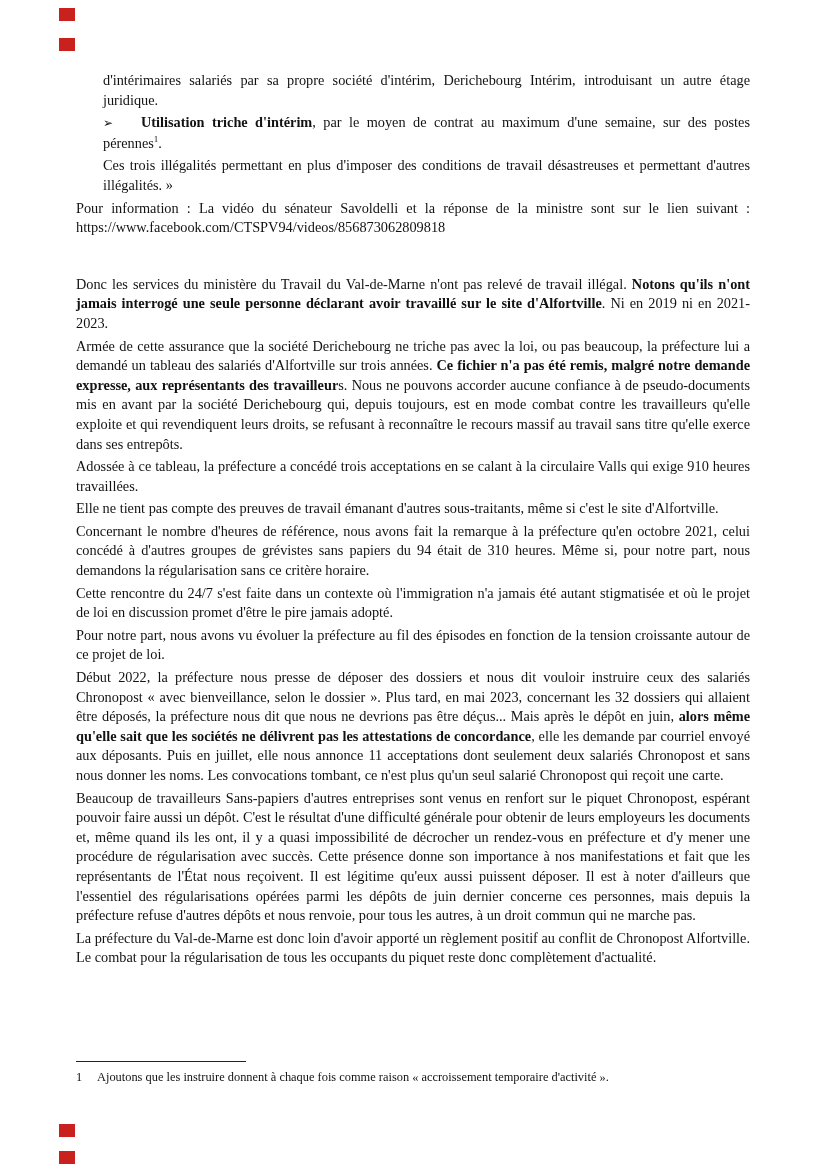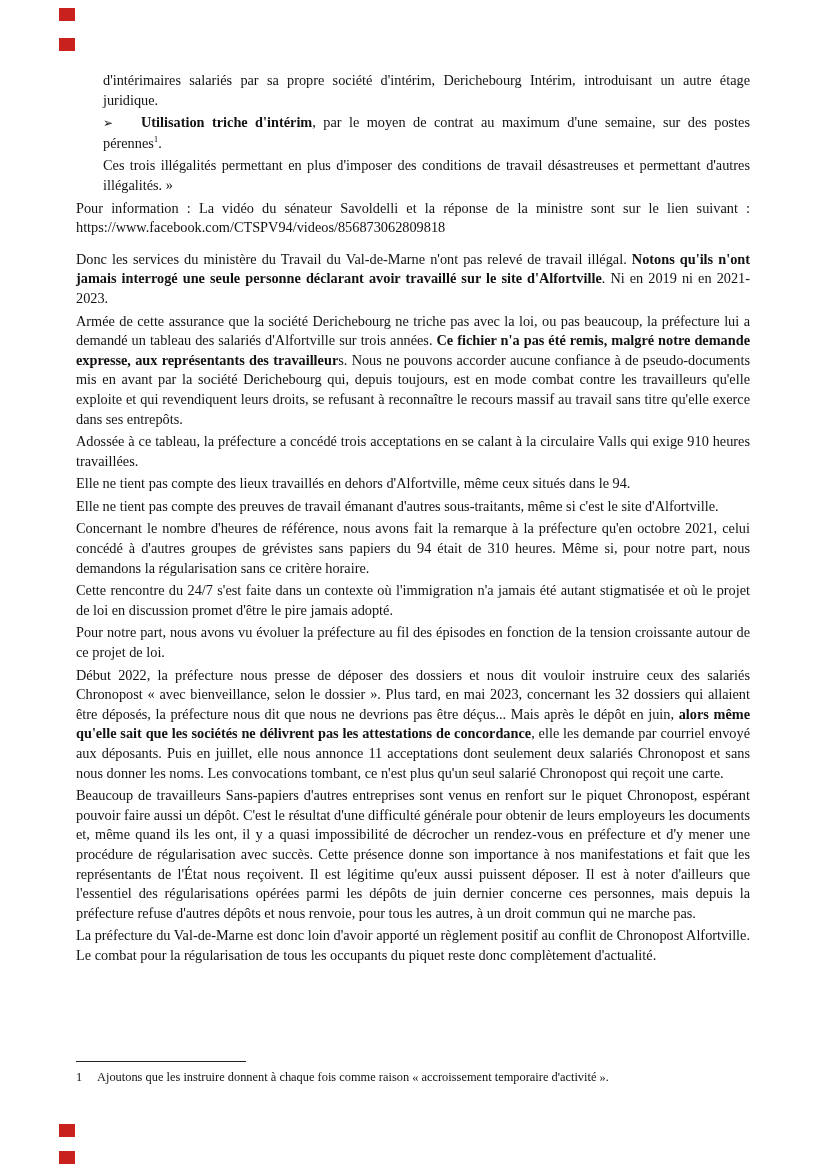--- a/index.html
+++ b/index.html
@@ -10,21 +10,21 @@
     -webkit-font-smoothing:antialiased;
   }
   .page { position:relative; width:826px; height:1169px; background:#ffffff; overflow:hidden;border-radius:8px; }
 
   .content {
     position:absolute; left:76px; top:71px; width:674px;
     font-size:14.3px; line-height:19.6px;
   }
   p.para { margin:0 0 3px 0; text-align:justify; }
   p.quote { margin-left:27px; }
-  p.gap   { margin-top:12px; }
+  p.gap   { margin-top:37px; }
   .b   { font-weight:bold; }
   .i   { }
   .sup { font-size:9px; vertical-align:super; line-height:0; }
   .bullet {
     display:inline-block; width:38px;
     font-family:"DejaVu Sans", sans-serif; font-size:12px;
   }
 
   .footnote-area { position:absolute; left:76px; top:1061px; width:674px; }
   .fn-sep { width:170px; border-top:1.4px solid #222222; margin:0 0 7px 0; }
@@ -47,21 +47,20 @@
   <div class="mark m2" style="background: rgb(201, 33, 30);"></div>
 
   <div class="content">
       <p class="para quote"><span>d'intérimaires salariés par sa propre société d'intérim, Derichebourg Intérim, introduisant un autre étage juridique.</span></p>
       <p class="para quote"><span class="bullet">➢</span><span class="b">Utilisation triche d'intérim</span><span>, par le moyen de contrat au maximum d'une semaine, sur des postes pérennes</span><span class="sup">1</span><span>.</span></p>
       <p class="para quote"><span>Ces trois illégalités permettant en plus d'imposer des conditions de travail désastreuses et permettant d'autres illégalités. »</span></p>
       <p class="para"><span>Pour information : La vidéo du sénateur Savoldelli et la réponse de la ministre sont sur le lien suivant : https://www.facebook.com/CTSPV94/videos/856873062809818</span></p>
       <p class="para gap"><span>Donc les services du ministère du Travail du Val-de-Marne n'ont pas relevé de travail illégal. </span><span class="b">Notons qu'ils n'ont jamais interrogé une seule personne déclarant avoir travaillé sur le site d'Alfortville</span><span>. Ni en 2019 ni en 2021-2023.</span></p>
       <p class="para"><span>Armée de cette assurance que la société Derichebourg ne triche pas avec la loi, ou pas beaucoup, la préfecture lui a demandé un tableau des salariés d'Alfortville sur trois années. </span><span class="b">Ce fichier n'a pas été remis, malgré notre demande expresse, aux représentants des travailleur</span><span>s. Nous ne pouvons accorder aucune confiance à de pseudo-documents mis en avant par la société Derichebourg qui, depuis toujours, est en mode combat contre les travailleurs qu'elle exploite et qui revendiquent leurs droits, se refusant à reconnaître le recours massif au travail sans titre qu'elle exerce dans ses entrepôts.</span></p>
       <p class="para"><span>Adossée à ce tableau, la préfecture a concédé trois acceptations en se calant à la circulaire Valls qui exige 910 heures travaillées.</span></p>
-      <p class="para"><span>Elle ne tient pas compte des lieux travaillés en dehors d'Alfortville, même ceux situés dans le 94.</span></p>
       <p class="para"><span>Elle ne tient pas compte des preuves de travail émanant d'autres sous-traitants, même si c'est le site d'Alfortville.</span></p>
       <p class="para"><span>Concernant le nombre d'heures de référence, nous avons fait la remarque à la préfecture qu'en octobre 2021, celui concédé à d'autres groupes de grévistes sans papiers du 94 était de 310 heures. Même si, pour notre part, nous demandons la régularisation sans ce critère horaire.</span></p>
       <p class="para"><span>Cette rencontre du 24/7 s'est faite dans un contexte où l'immigration n'a jamais été autant stigmatisée et où le projet de loi en discussion promet d'être le pire jamais adopté.</span></p>
       <p class="para"><span>Pour notre part, nous avons vu évoluer la préfecture au fil des épisodes en fonction de la tension croissante autour de ce projet de loi.</span></p>
       <p class="para"><span>Début 2022, la préfecture nous presse de déposer des dossiers et nous dit vouloir instruire ceux des salariés Chronopost </span><span class="i">« avec bienveillance, selon le dossier »</span><span>. Plus tard, en mai 2023, concernant les 32 dossiers qui allaient être déposés, la préfecture nous dit que nous ne devrions pas être déçus... Mais après le dépôt en juin, </span><span class="b">alors même qu'elle sait que les sociétés ne délivrent pas les attestations de concordance</span><span>, elle les demande par courriel envoyé aux déposants. Puis en juillet, elle nous annonce 11 acceptations dont seulement deux salariés Chronopost et sans nous donner les noms. Les convocations tombant, ce n'est plus qu'un seul salarié Chronopost qui reçoit une carte.</span></p>
       <p class="para"><span>Beaucoup de travailleurs Sans-papiers d'autres entreprises sont venus en renfort sur le piquet Chronopost, espérant pouvoir faire aussi un dépôt. C'est le résultat d'une difficulté générale pour obtenir de leurs employeurs les documents et, même quand ils les ont, il y a quasi impossibilité de décrocher un rendez-vous en préfecture et d'y mener une procédure de régularisation avec succès. Cette présence donne son importance à nos manifestations et fait que les représentants de l'État nous reçoivent. Il est légitime qu'eux aussi puissent déposer. Il est à noter d'ailleurs que l'essentiel des régularisations opérées parmi les dépôts de juin dernier concerne ces personnes, mais depuis la préfecture refuse d'autres dépôts et nous renvoie, pour tous les autres, à un droit commun qui ne marche pas.</span></p>
       <p class="para"><span>La préfecture du Val-de-Marne est donc loin d'avoir apporté un règlement positif au conflit de Chronopost Alfortville. Le combat pour la régularisation de tous les occupants du piquet reste donc complètement d'actualité.</span></p>
     </div>
 
   <div class="footnote-area">

